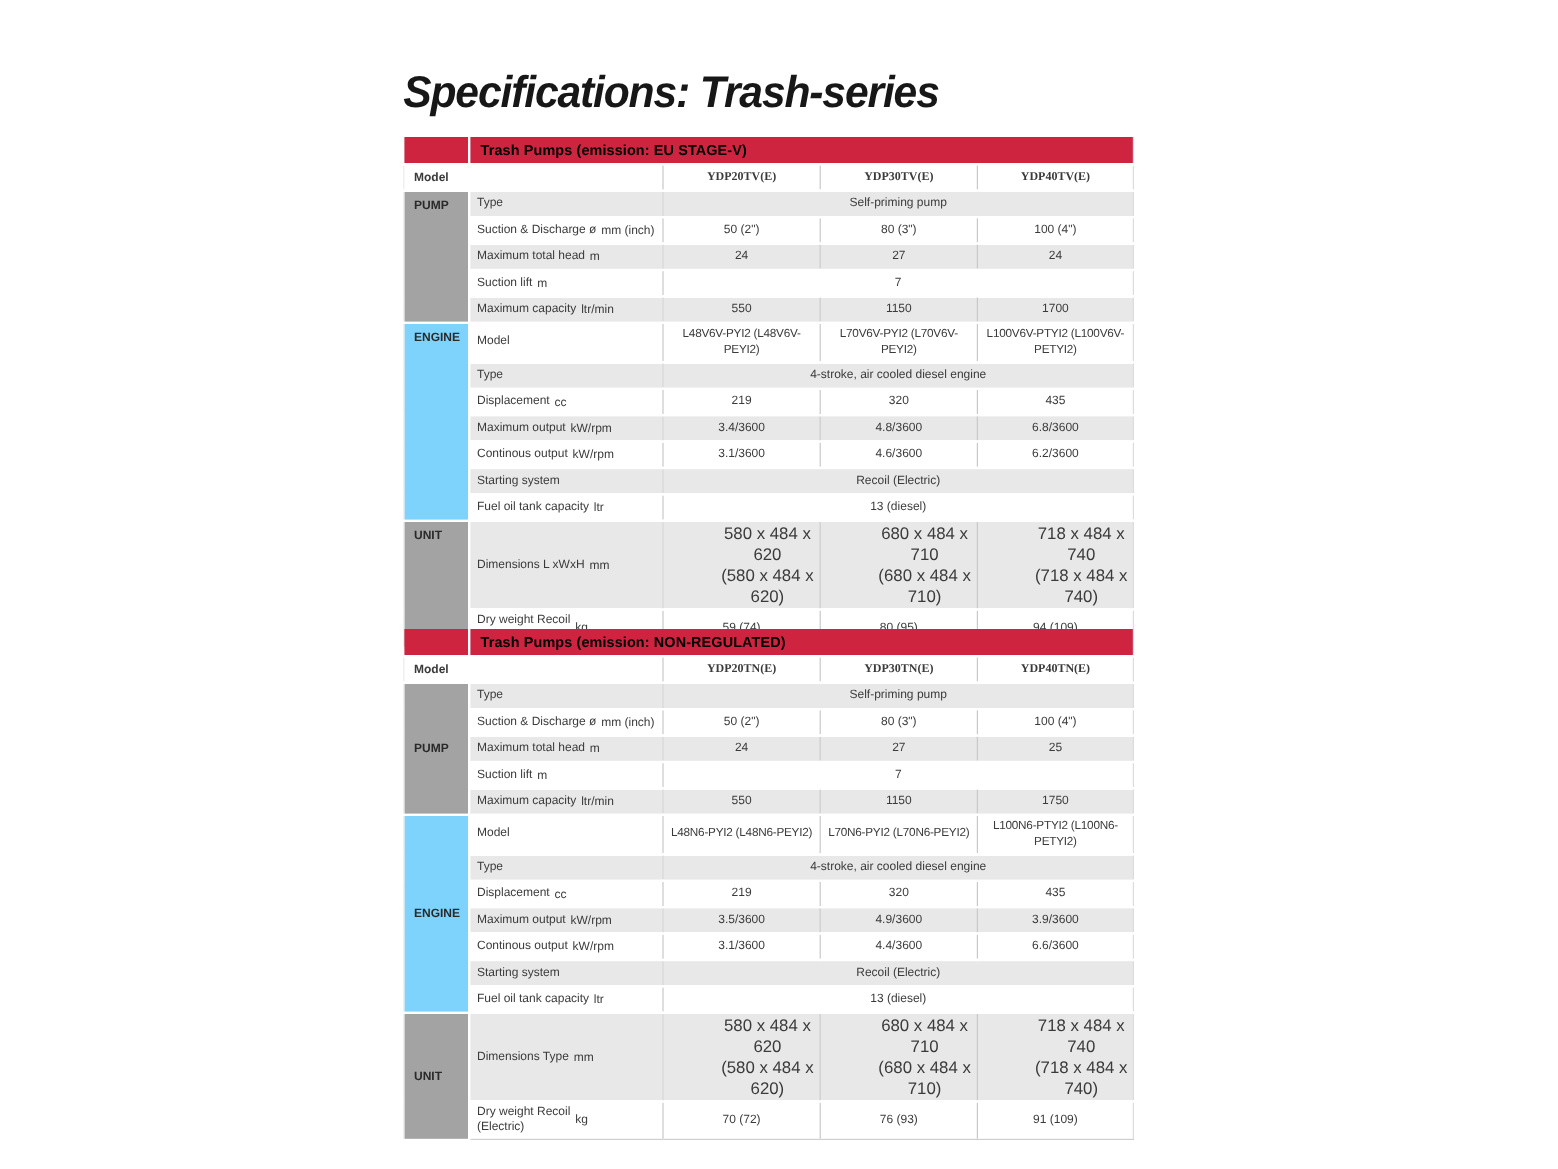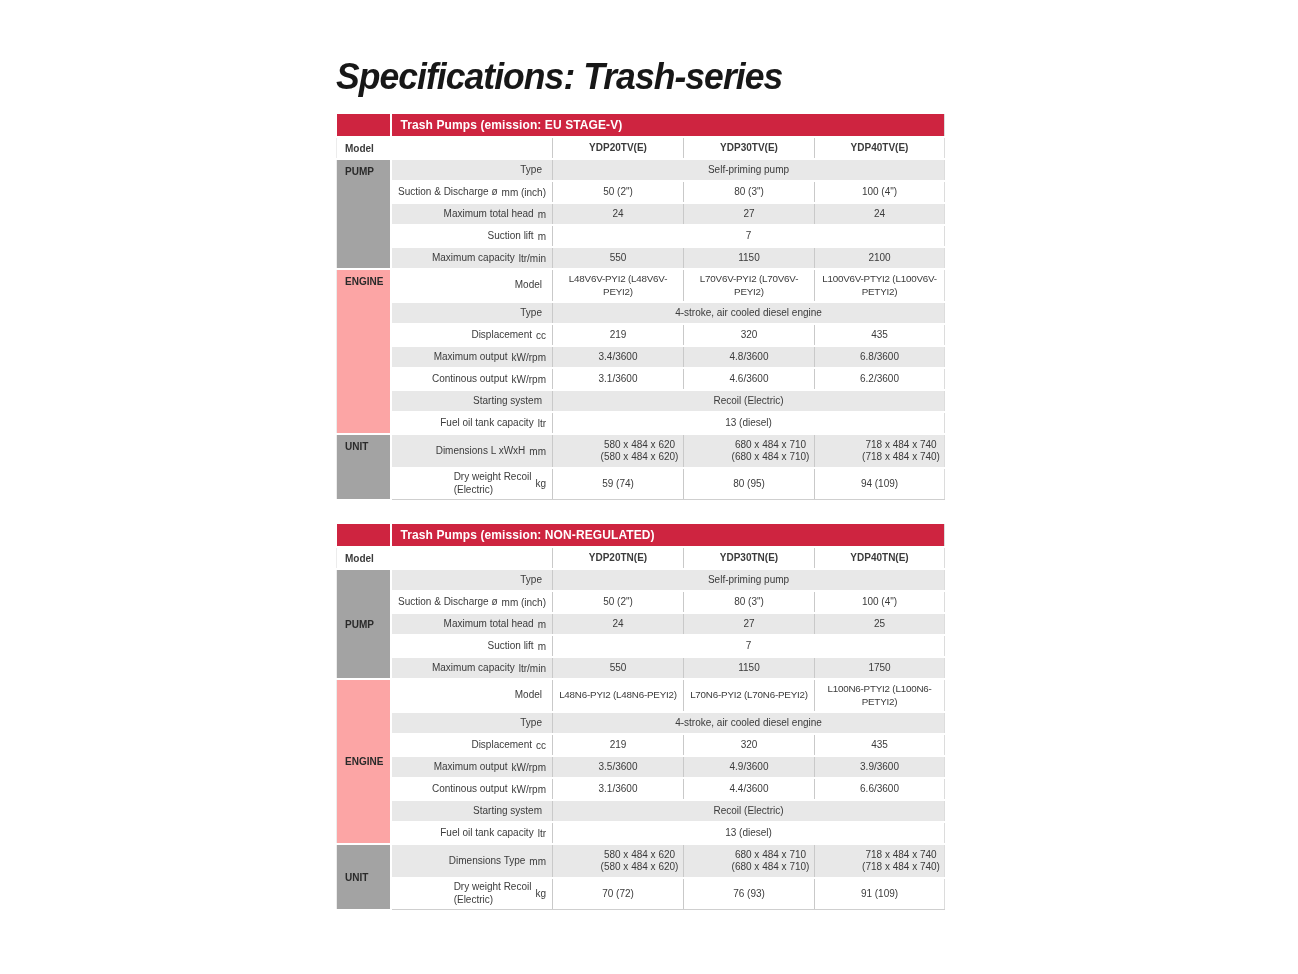--- a/index.html
+++ b/index.html
@@ -21,43 +21,43 @@
 
   td{overflow:hidden;vertical-align:middle;border-top:2px solid #ffffff;}
 
   
   tr.r-head{height:23px;} tr.r{height:22px;}
   tr.r-emodel{height:33px;} tr.r-dims{height:34px;} tr.r-dry{height:31px;}
 
   
   td.red{background:var(--accent,#ce2440);border-top:none;}
   td.corner{border-right:2px solid #fff;}
-  td.bar{color:#ffffff;font-weight:bold;font-size:12px;padding-left:9px;letter-spacing:.1px;}
+  td.bar{color:#000000;font-weight:bold;font-size:12px;padding-left:9px;letter-spacing:.1px;}
 
   
   tbody tr:nth-child(even) td{background:#e8e8e8;}
   .c-sec.sec-shade{background:#a3a3a3;}
-  .c-sec.sec-white{background:#fca5a5;}
+  .c-sec.sec-white{background:#7dd3fc;}
 
   .c-sec{font-weight:bold;font-size:10px;color:#2a2a2a;padding-left:8px;
          border-right:2px solid #fff;border-left:1px solid #ececec;}
   .sec-top{vertical-align:top;padding-top:6px;}
   .sec-mid{vertical-align:middle;}
 
   .c-lab{padding:0 6px;}
-  .lab-wrap{display:flex;justify-content:flex-end;align-items:center;gap:4px;}
+  .lab-wrap{display:flex;justify-content:flex-start;align-items:center;gap:4px;}
   .lab{white-space:pre-line;line-height:1.25;}
   .unit{flex-shrink:0;text-align:right;}
 
   .c-val{text-align:center;border-left:1px solid #c9c9c9;line-height:1.25;}
   .vm{font-size:9.8px;letter-spacing:-.2px;padding:0 2px;margin-left:44px;}
-  .vd{white-space:pre-line;font-size:10px;padding-left:44px;}
+  .vd{white-space:pre-line;font-size:14px;padding-left:44px;}
 
   .c-model-label{font-weight:bold;padding-left:8px;border-left:1px solid #ececec;}
-  .model-cell{font-weight:bold;}
+  .model-cell{font-weight:bold;font-family:Liberation Serif, serif;}
 
   tbody tr:last-child td{border-bottom:1px solid #cfcfcf;}
   tbody td:last-child, thead td:last-child{border-right:1px solid #dcdcdc;}
 </style>
 </head>
 <body>
 
 <div class="page">
 
   <h1 class="doc-title">Specifications: Trash-series</h1>
@@ -126,21 +126,21 @@
       </tr>
       <tr class="r">
         <td class="c-lab">
             <div class="lab-wrap">
               <span class="lab">Maximum capacity</span>
               <span class="unit">ltr/min</span>
             </div>
           </td>
         <td class="c-val">550</td>
         <td class="c-val">1150</td>
-        <td class="c-val">2100</td>
+        <td class="c-val">1700</td>
       </tr>
       <tr class="r-emodel">
         <td class="c-sec sec-top sec-white" rowspan="7">ENGINE</td>
         <td class="c-lab">
             <div class="lab-wrap">
               <span class="lab">Model</span>
               <span class="unit"></span>
             </div>
           </td>
         <td class="c-val vm">L48V6V-PYI2 (L48V6V-PEYI2)</td>

